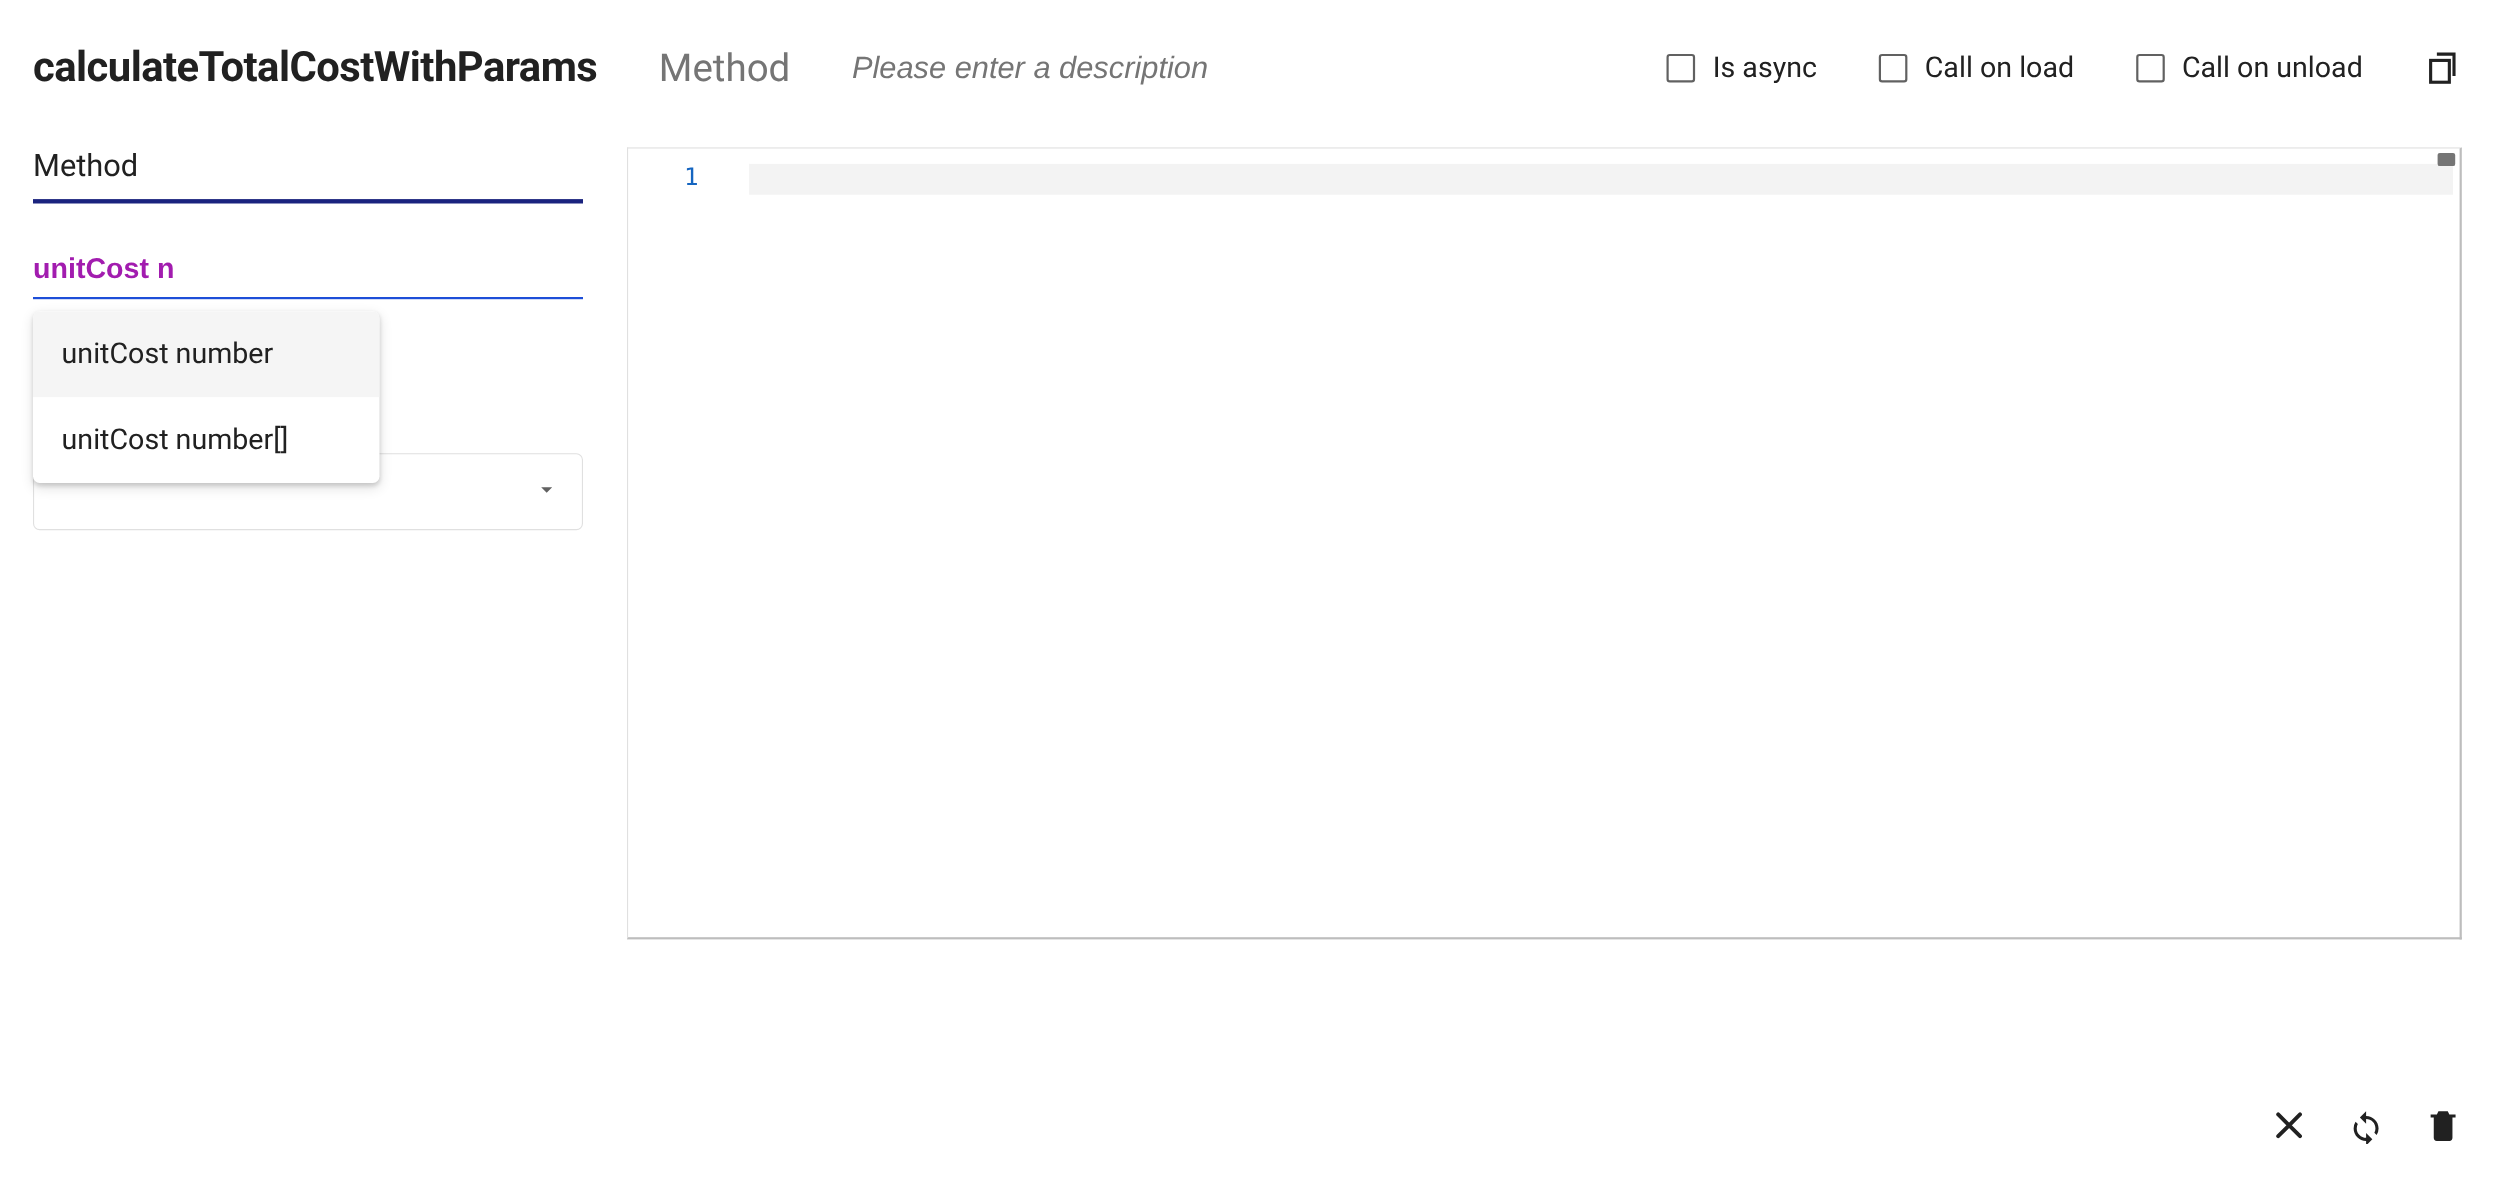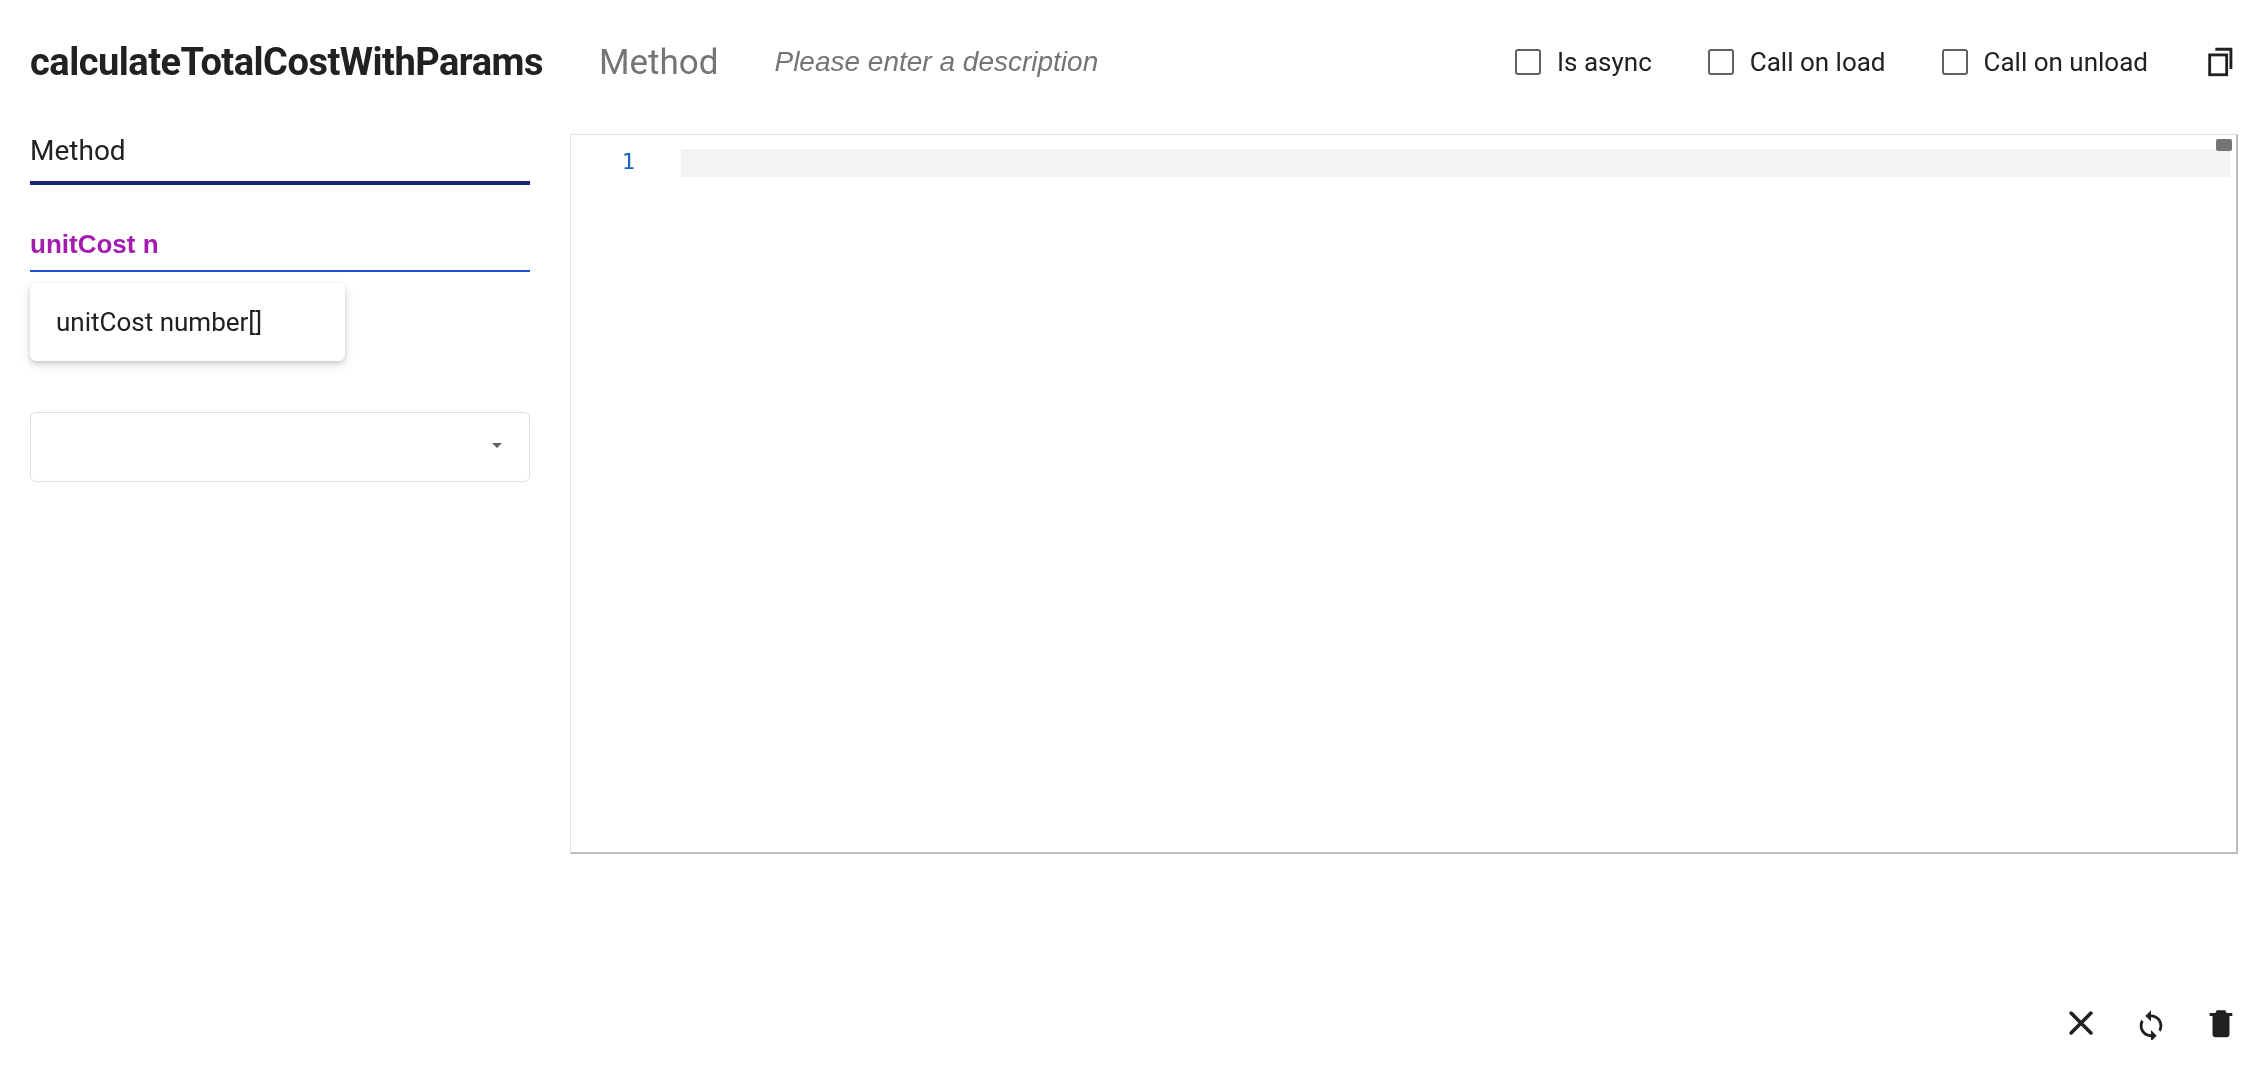--- a/index.html
+++ b/index.html
@@ -224,20 +224,21 @@
 
 <div class="columns">
 
   <div class="col-inputs">
     <div class="section-title">Method</div>
 
     <div class="inputs-body">
       <input class="param-input" value="unitCost n" style="">
 
       <div class="autocomplete">
+        <div class="ac-item highlight">unitCost number</div>
         <div class="ac-item">unitCost number[]</div>
       </div>
 
       <div class="type-select">
         <span class="chevron">
           <svg width="24" height="24" viewBox="0 0 24 24">
               <path fill="#616161" d="M7 10l5 5 5-5z"></path>
             </svg>
         </span>
       </div>

